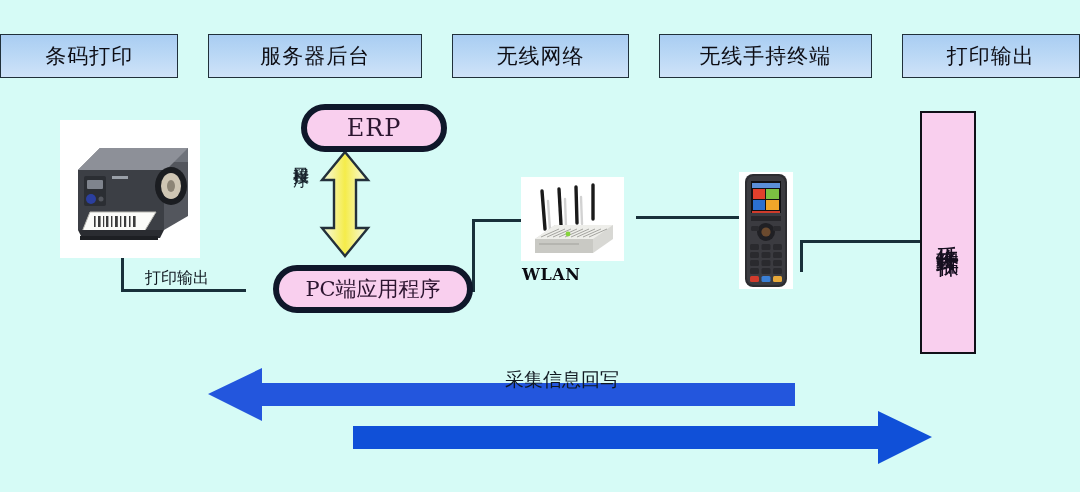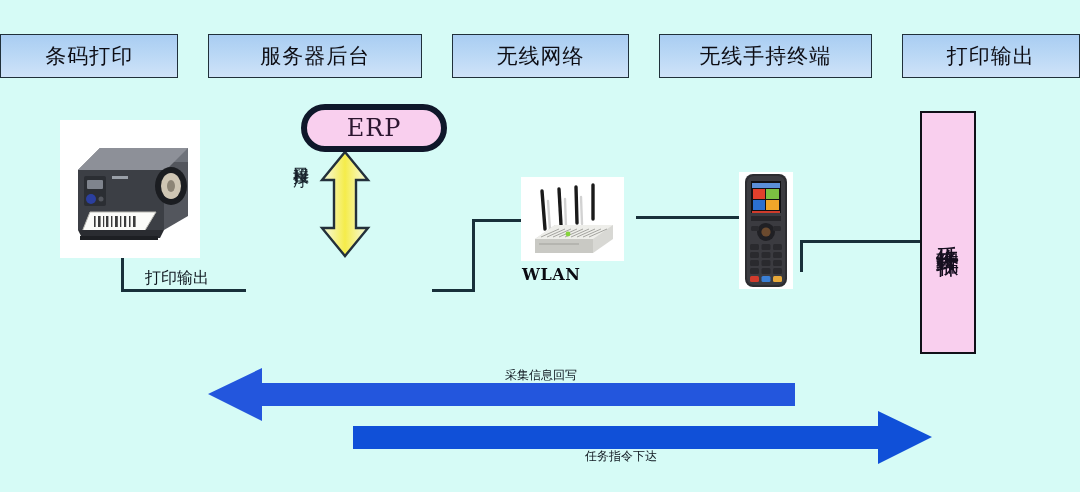--- a/index.html
+++ b/index.html
@@ -136,21 +136,21 @@
     font-weight: bold;
     letter-spacing: 0.5px;
     color: #0b0b12;
     font-family: "DejaVu Serif", "Liberation Serif", serif;
   }
   #print-output-label { left: 145px; top: 268px; }
 
   
   .arrow-caption {
     position: absolute;
-    font-size: 12px;
+    font-size: 19px;
     color: #101820;
     white-space: nowrap;
     font-family: "DejaVu Serif", "Liberation Serif", serif;
   }
   #caption-upstream { left: 505px; top: 367px; }
   #caption-downstream { left: 585px; top: 448px; }
 
   
   svg.overlay {
     position: absolute;
@@ -334,28 +334,28 @@
 
   <svg class="overlay">
 
     <polygon points="208,394 262,368 262,383 795,383 795,406 262,406 262,421" fill="#2356dd"></polygon>
 
     <polygon points="932,437 878,411 878,426 353,426 353,449 878,449 878,464" fill="#1050d8"></polygon>
   </svg>
 
   <div class="pill" id="erp-node">ERP</div>
 
+  <div class="pill" id="pc-app-node">PC端应用程序</div>
 
   <div id="terminal-sw-box">
     <span class="vtext">手持终端软件</span>
   </div>
 
   <div id="interface-program-label">接口程序</div>
 
   <div class="plain-label" id="print-output-label">打印输出</div>
 
   <div id="wlan-label">WLAN</div>
 
   <div class="arrow-caption" id="caption-upstream">采集信息回写</div>
 
-  <div class="arrow-caption" id="caption-downstream">任务指令下达</div>
 
 </div>
 
 </body></html>

